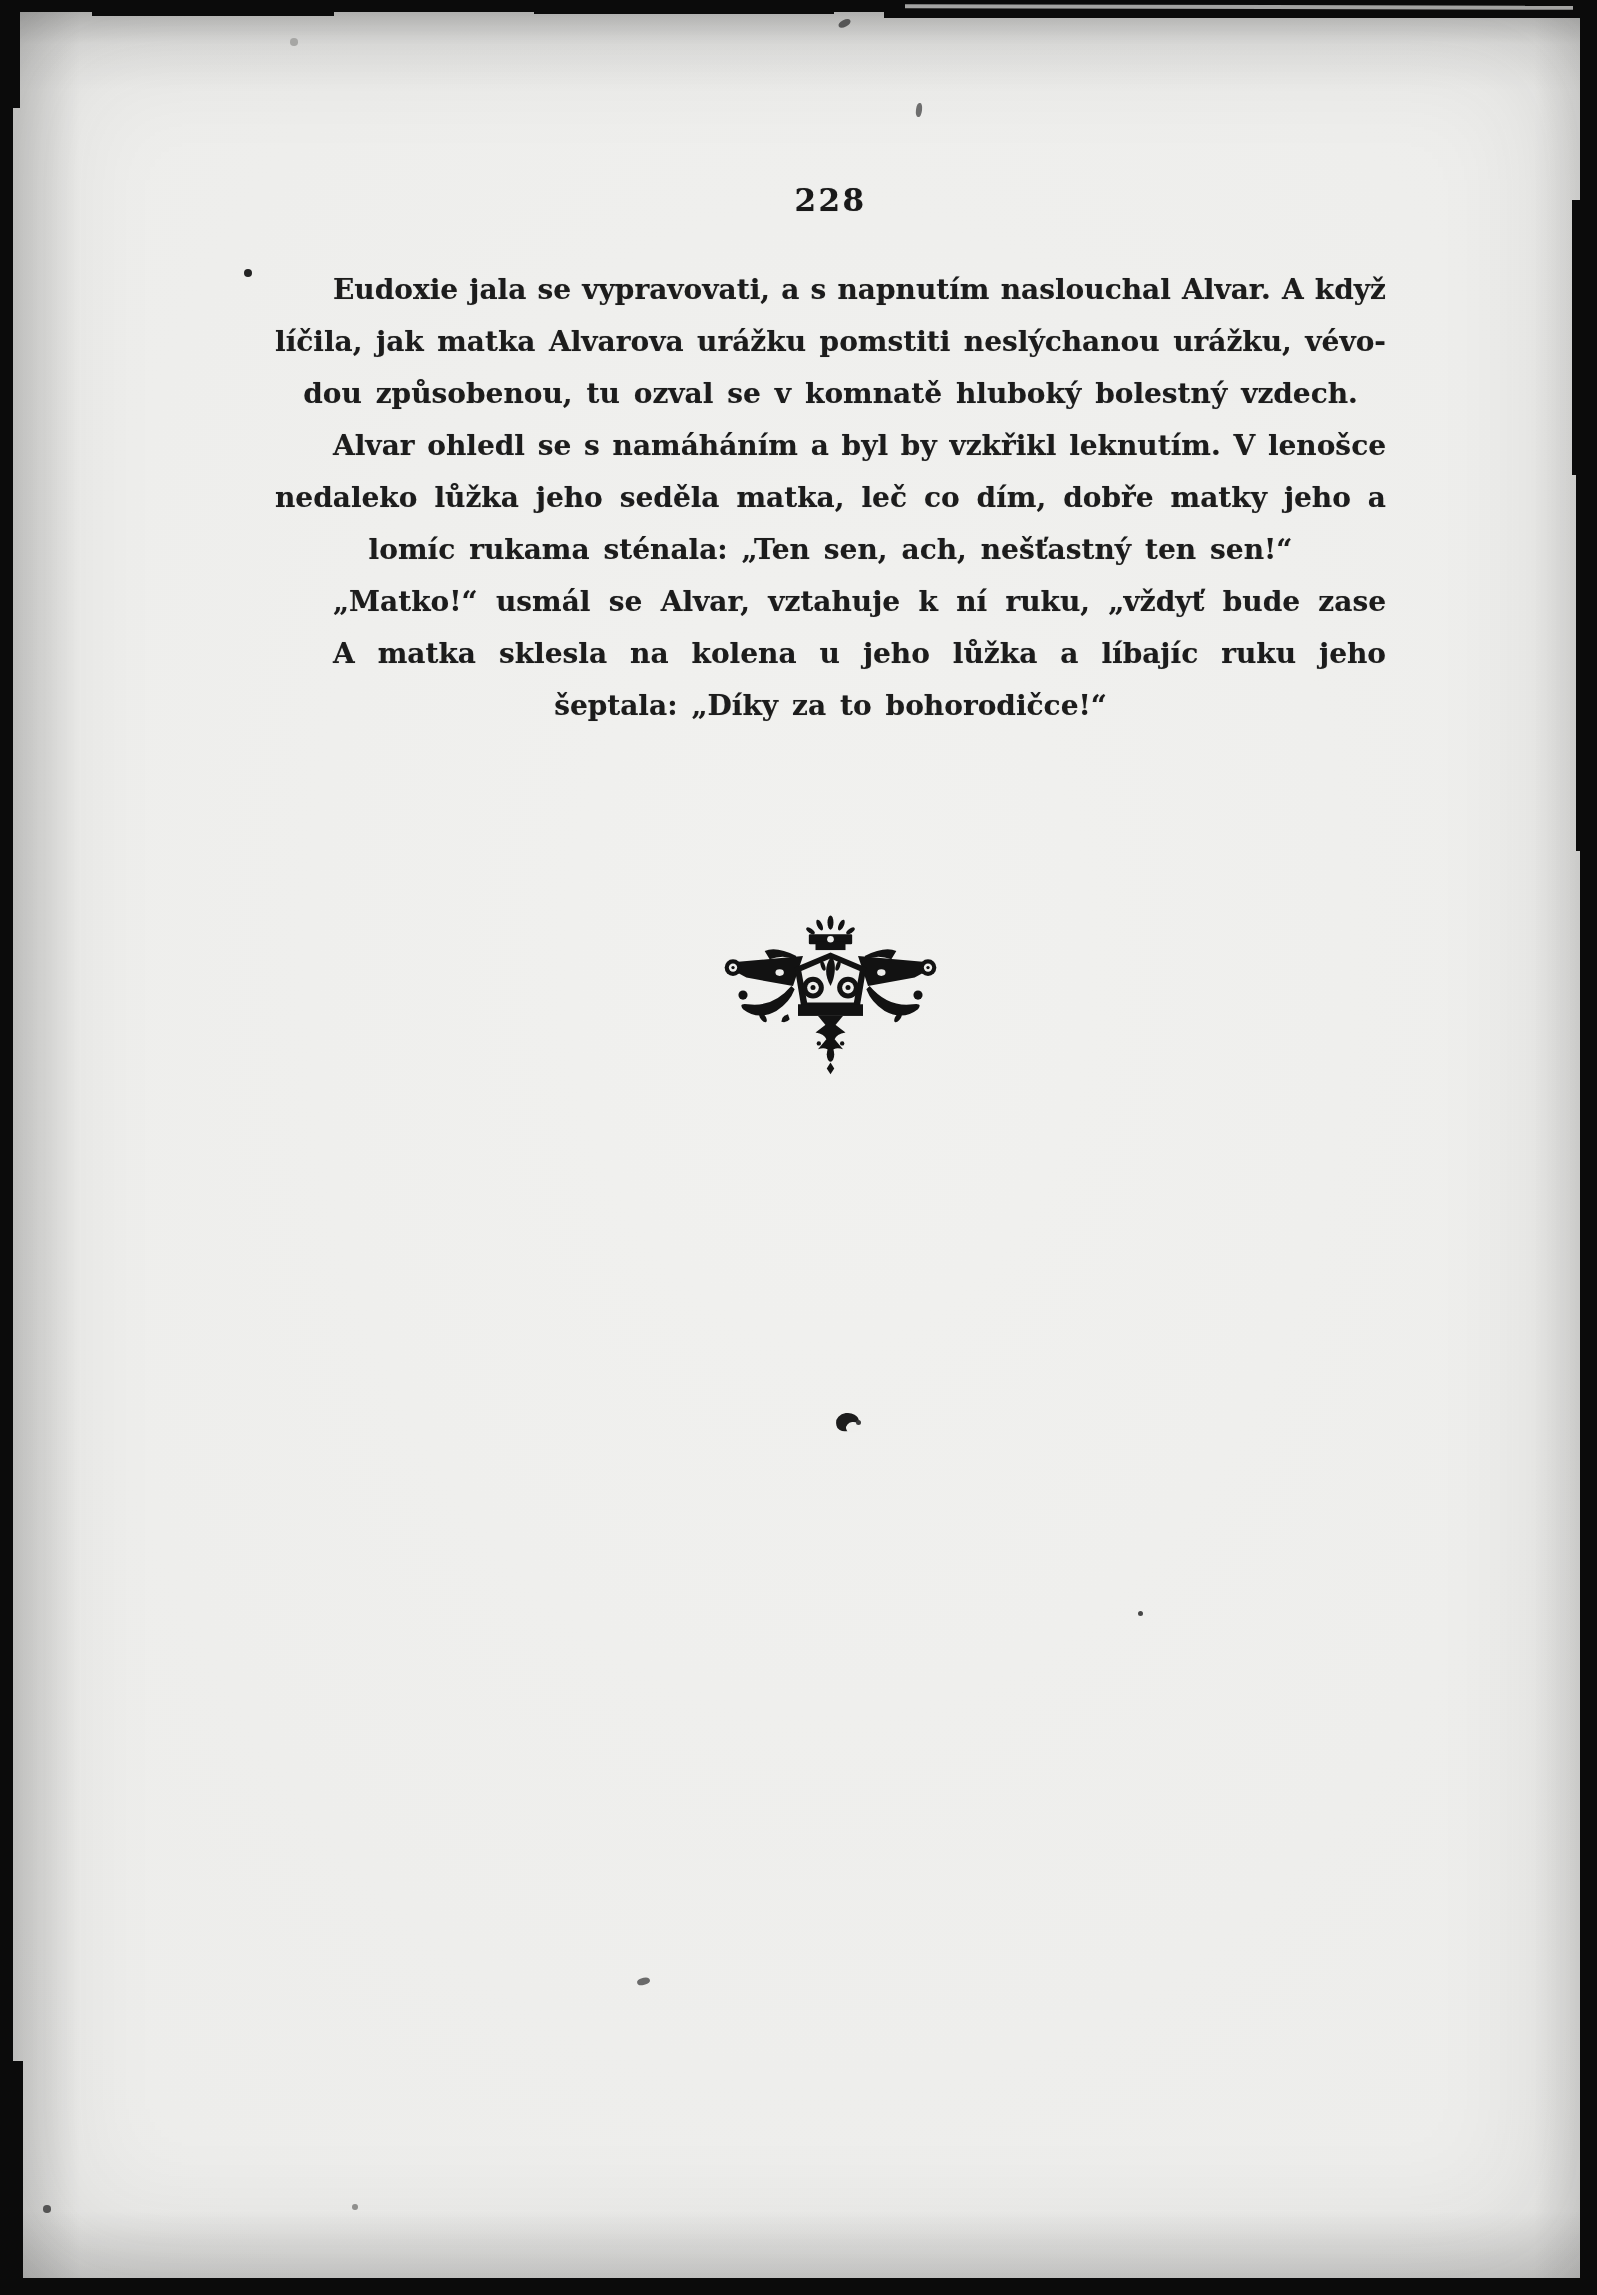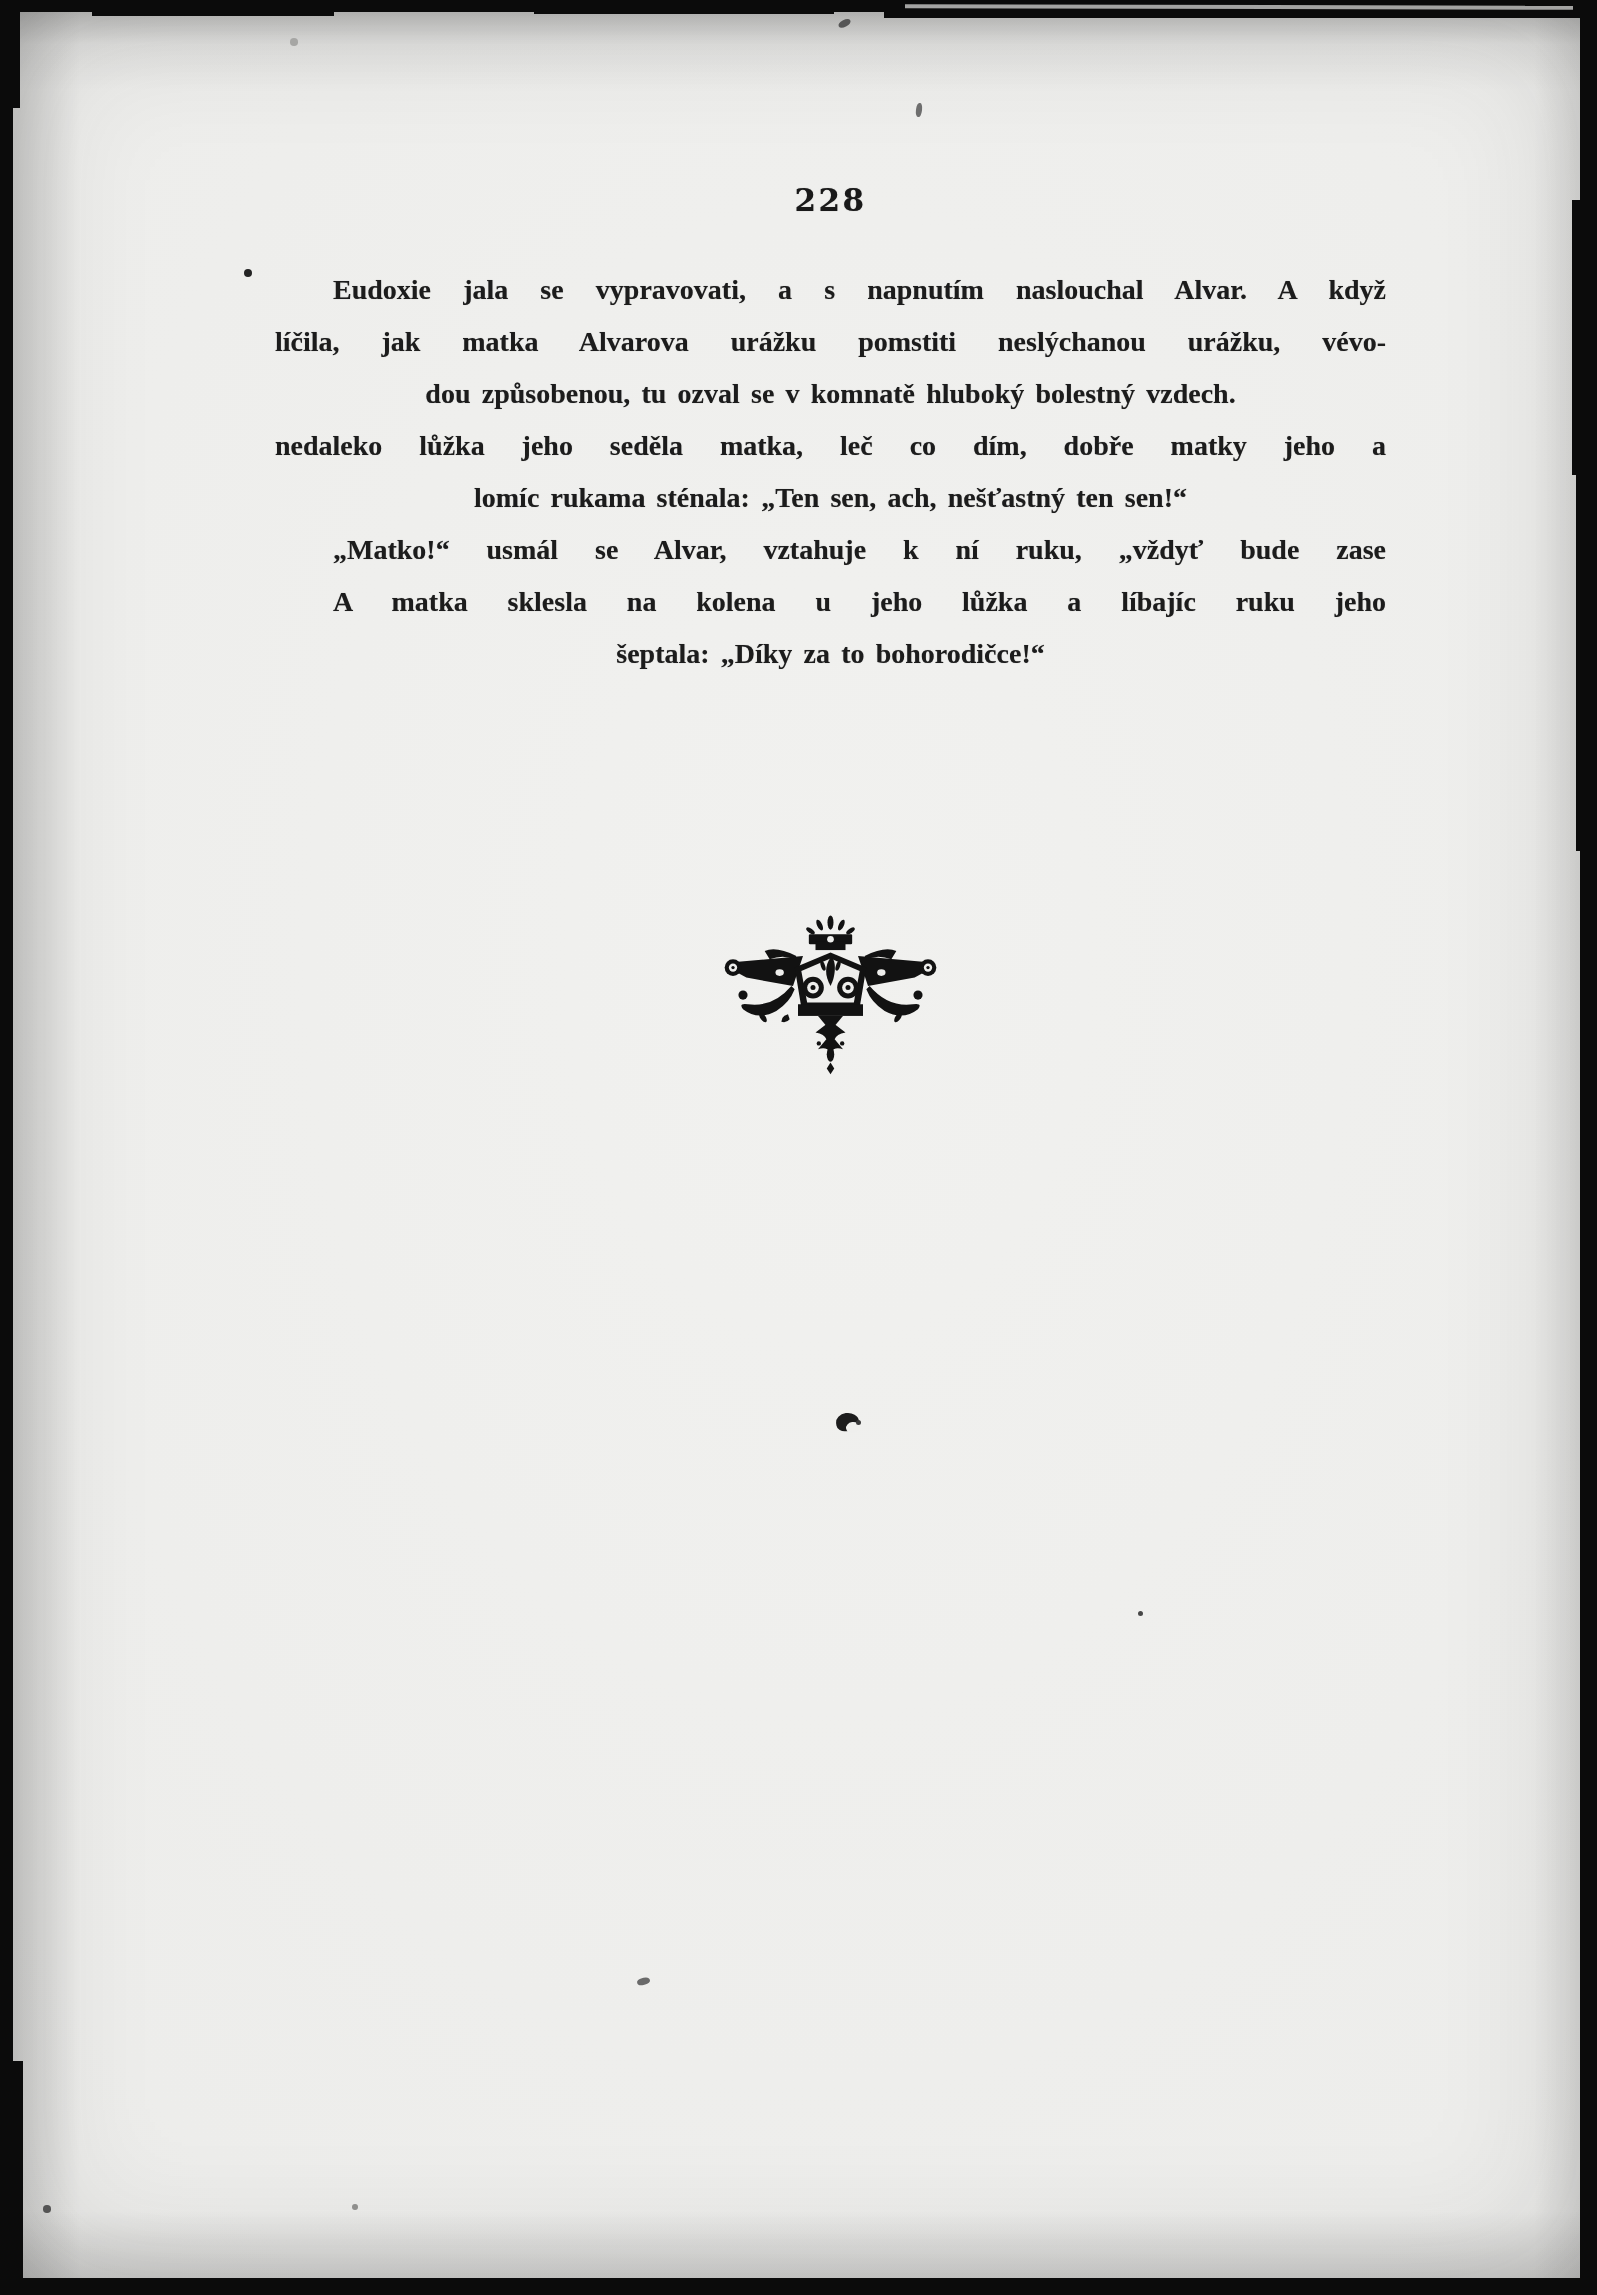--- a/index.html
+++ b/index.html
@@ -39,21 +39,21 @@
   .edge-line{position:absolute;left:905px;top:5px;width:668px;height:4.2px;
      background:#cbcbc9;transform:rotate(.15deg);opacity:.8;}
 
   
   .pagenum{position:absolute;left:275px;top:182px;width:1111px;text-align:center;
      font-size:31px;font-weight:700;letter-spacing:2.5px;color:#191919;
      text-shadow:0 0 0.8px rgba(20,20,20,.45);}
   .textblock{position:absolute;left:275px;top:264px;width:1111px;
      font-size:28px;font-weight:700;line-height:52px;color:#1c1c1c;
      text-shadow:0 0 0.8px rgba(20,20,20,.40);}
-  .line{white-space:nowrap;font-family:Liberation Serif, serif;}
+  .line{white-space:nowrap;}
   .justify{text-align:justify;text-align-last:justify;}
   .indent{text-indent:58px;}
   .plain{text-align:center;word-spacing:4.2px;}
 
   
   .ornament{position:absolute;left:718px;top:914px;width:225px;height:163px;}
 
   
   .speck{position:absolute;border-radius:50%;}
   .sp1{left:244px;top:269px;width:8.3px;height:8.3px;background:#242424;}
@@ -82,20 +82,21 @@
     <div class="shade shade-right"></div>
     <div class="vignette"></div>
   </div>
 
   <div class="pagenum">228</div>
 
   <div class="textblock">
     <div class="line indent justify">Eudoxie jala se vypravovati, a s napnutím naslouchal Alvar. A když</div>
     <div class="line justify">líčila, jak matka Alvarova urážku pomstiti neslýchanou urážku, vévo-</div>
     <div class="line plain">dou způsobenou, tu ozval se v komnatě hluboký bolestný vzdech.</div>
+    <div class="line indent justify">Alvar ohledl se s namáháním a byl by vzkřikl leknutím. V lenošce</div>
     <div class="line justify">nedaleko lůžka jeho seděla matka, leč co dím, dobře matky jeho a</div>
     <div class="line plain">lomíc rukama sténala: „Ten sen, ach, nešťastný ten sen!“</div>
     <div class="line indent justify">„Matko!“ usmál se Alvar, vztahuje k ní ruku, „vždyť bude zase</div>
     <div class="line indent justify">A matka sklesla na kolena u jeho lůžka a líbajíc ruku jeho</div>
     <div class="line plain">šeptala: „Díky za to bohorodičce!“</div>
   </div>
 
   <svg class="ornament" viewBox="0 0 270 195" xmlns="http://www.w3.org/2000/svg">
     <g fill="#121212">
 

